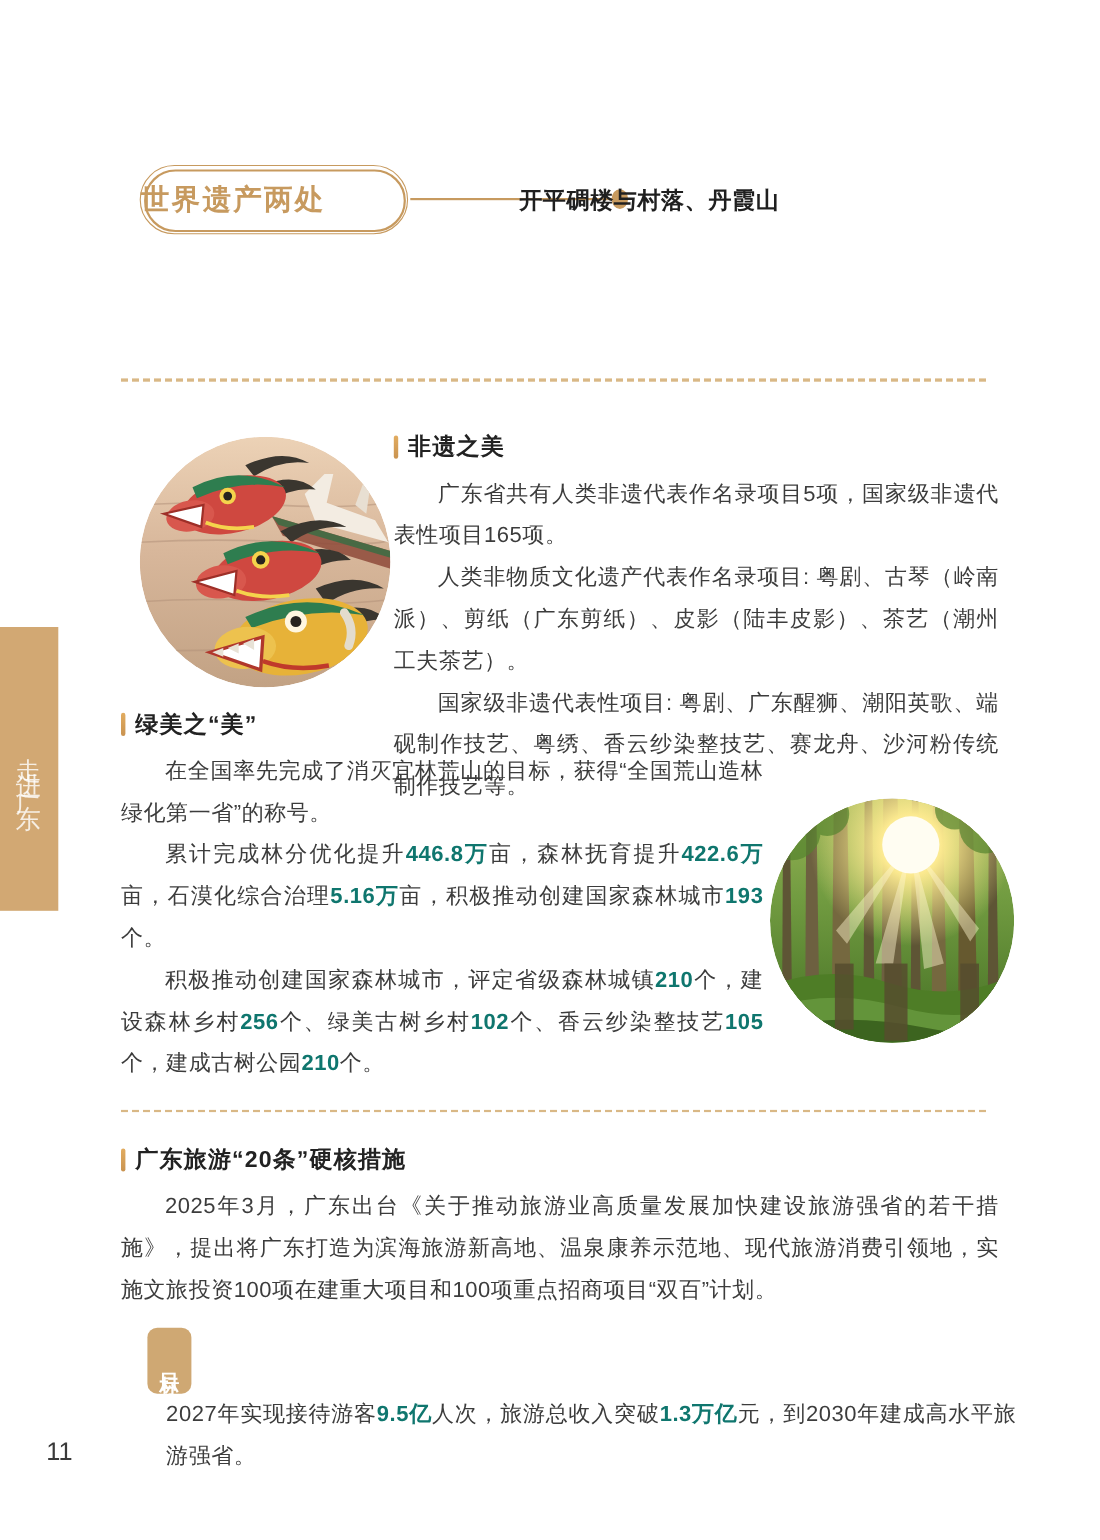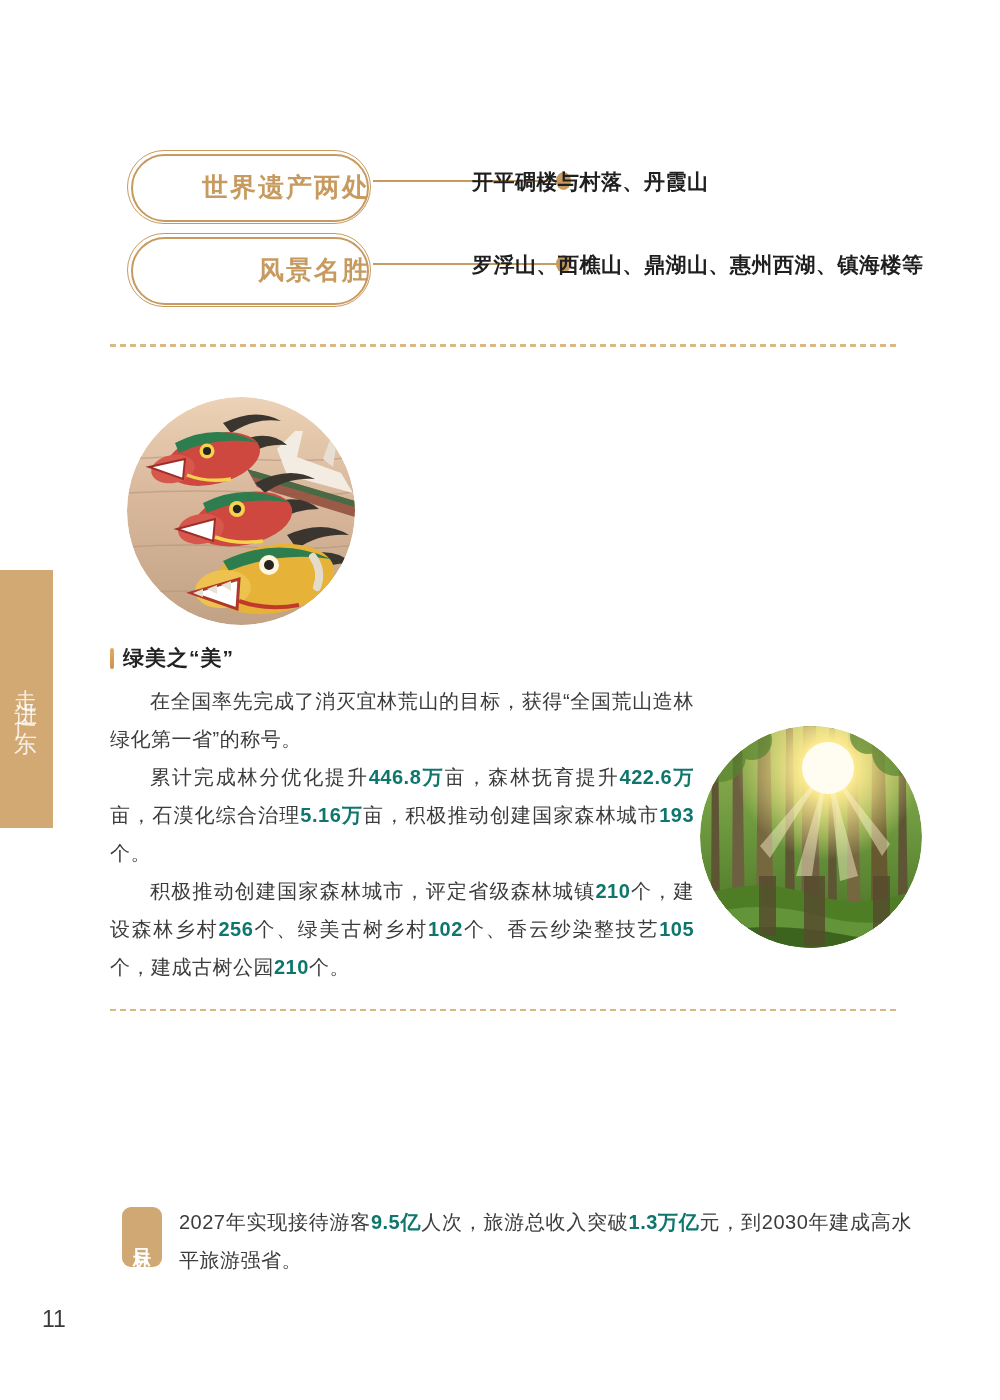--- a/index.html
+++ b/index.html
@@ -10,22 +10,22 @@
   .side-tab{position:absolute;left:0;top:570px;width:53px;height:258px;background:#d2a873;}
   .side-tab .vlabel{
     position:absolute;left:50%;top:50%;transform:translate(-50%,-50%);
     writing-mode:vertical-rl;text-orientation:upright;
     color:rgba(255,255,255,0.8);font-size:23px;letter-spacing:14px;font-weight:400;}
 
   
   .hero-item{position:absolute;left:127px;height:63px;}
   .hero-item.one{top:150px;}
   .hero-item.two{top:233px;}
-  .pill{position:relative;width:244px;height:74px;border:1.5px solid #c79a5f;border-radius:999px;
-        display:flex;align-items:center;justify-content:flex-end;box-sizing:border-box;}
+  .pill{position:relative;width:244px;height:63px;border:1.5px solid #c79a5f;border-radius:999px;
+        display:flex;align-items:center;justify-content:flex-start;box-sizing:border-box;}
   .pill::before{content:"";position:absolute;inset:2px;border:2.5px solid #c79a5f;border-radius:999px;
         transform:translate(1px,1px);}
   .pill-label{color:#c79a5f;font-size:26px;font-weight:700;letter-spacing:2px;position:relative;z-index:1;}
   .connector{position:absolute;left:246px;top:30px;width:198px;height:3px;}
   .connector .line{position:absolute;left:0;top:13px;width:185px;height:1.6px;background:#c79a5f;}
   .connector{top:17px;height:30px;}
   .connector .dot{position:absolute;right:0;top:5px;width:15px;height:18px;border-radius:50%;background:#c79a5f;}
   .hero-desc{position:absolute;left:345px;top:50%;transform:translateY(-50%);
         width:560px;color:#1f1f1f;font-size:21px;font-weight:700;white-space:nowrap;letter-spacing:0.5px;}
 
@@ -49,21 +49,21 @@
   .green-text{position:absolute;left:110px;top:644px;width:584px;}
   .tourism-text{position:absolute;left:110px;top:1040px;width:798px;}
 
   
   .img-circle{position:absolute;border-radius:50%;overflow:hidden;}
   .dragon-img{left:127px;top:397px;width:228px;height:228px;}
   .forest-img{left:700px;top:726px;width:222px;height:222px;}
   .img-circle svg{display:block;}
 
   
-  .goal-row{position:absolute;left:122px;top:1203px;width:790px;display:flex;}
+  .goal-row{position:absolute;left:134px;top:1203px;width:790px;display:flex;flex-direction:column;}
   .goal-badge{flex:0 0 auto;width:40px;height:60px;border-radius:9px;background:#cfa873;
         display:flex;align-items:center;justify-content:center;margin-top:4px;}
   .goal-badge .vword{writing-mode:vertical-rl;text-orientation:upright;color:#ffffff;
         font-size:18px;font-weight:700;letter-spacing:3px;}
   .goal-text{margin:0 0 0 17px;font-size:20px;line-height:38px;color:#3c3c3c;text-align:justify;letter-spacing:0.5px;}
 
   .page-number{position:absolute;left:42px;top:1306px;font-size:23px;color:#3a3a3a;}
 </style>
 </head>
 <body>
@@ -78,30 +78,20 @@
     <div class="pill">
       <span class="pill-label">世界遗产两处</span>
     </div>
     <div class="connector">
       <div class="line"></div>
       <div class="dot"></div>
     </div>
     <div class="hero-desc">开平碉楼与村落、丹霞山</div>
   </div>
 
-  <div class="hero-item two">
-    <div class="pill">
-      <span class="pill-label">风景名胜</span>
-    </div>
-    <div class="connector">
-      <div class="line"></div>
-      <div class="dot"></div>
-    </div>
-    <div class="hero-desc">罗浮山、西樵山、鼎湖山、惠州西湖、镇海楼等</div>
-  </div>
 
   <div class="divider top"></div>
 
   <div class="img-circle dragon-img">
     <svg width="228" height="228" viewBox="0 0 228 228">
       <defs>
         <linearGradient id="waterGrad" x1="0" y1="0" x2="0" y2="1">
           <stop offset="0" stop-color="#ecd2b6"></stop>
           <stop offset="0.45" stop-color="#d8b79b"></stop>
           <stop offset="1" stop-color="#c2a284"></stop>
@@ -159,20 +149,29 @@
           <path d="M66,196 l10,-4 l0,8 Z M80,192 l10,-4 l0,9 Z M94,188 l10,-4 l0,10 Z" fill="#e8e2d6"></path>
           <circle cx="142" cy="168" r="10" fill="#fff6e0"></circle>
           <circle cx="142" cy="168" r="5" fill="#27231f"></circle>
           <path d="M112,204 q28,10 60,4" stroke="#c0392b" stroke-width="4" fill="none"></path>
           <path d="M186,160 q10,14 4,30" stroke="#e3dccd" stroke-width="8" fill="none" stroke-linecap="round"></path>
         </g>
       </g>
     </svg>
   </div>
 
+  <div class="heritage-text">
+    <div class="sec-head">
+      <span class="sec-bar"></span>
+      <span class="sec-title">非遗之美</span>
+    </div>
+    <p class="para">广东省共有人类非遗代表作名录项目5项，国家级非遗代表性项目165项。</p>
+    <p class="para">人类非物质文化遗产代表作名录项目: 粤剧、古琴（岭南派）、剪纸（广东剪纸）、皮影（陆丰皮影）、茶艺（潮州工夫茶艺）。</p>
+    <p class="para">国家级非遗代表性项目: 粤剧、广东醒狮、潮阳英歌、端砚制作技艺、粤绣、香云纱染整技艺、赛龙舟、沙河粉传统制作技艺等。</p>
+  </div>
 
   <div class="green-text">
     <div class="sec-head">
       <span class="sec-bar"></span>
       <span class="sec-title">绿美之“美”</span>
     </div>
     <p class="para">在全国率先完成了消灭宜林荒山的目标，获得“全国荒山造林绿化第一省”的称号。</p>
     <p class="para"><span>累计完成林分优化提升</span><span class="num">446.8万</span><span>亩，森林抚育提升</span><span class="num">422.6万</span><span>亩，石漠化综合治理</span><span class="num">5.16万</span><span>亩，积极推动创建国家森林城市</span><span class="num">193</span><span>个。</span></p>
     <p class="para"><span>积极推动创建国家森林城市，评定省级森林城镇</span><span class="num">210</span><span>个，建设森林乡村</span><span class="num">256</span><span>个、绿美古树乡村</span><span class="num">102</span><span>个、香云纱染整技艺</span><span class="num">105</span><span>个，建成古树公园</span><span class="num">210</span><span>个。</span></p>
   </div>
@@ -233,20 +232,27 @@
           <rect x="104" y="150" width="21" height="70"></rect>
           <rect x="59" y="150" width="17" height="60"></rect>
           <rect x="173" y="150" width="17" height="62"></rect>
         </g>
       </g>
     </svg>
   </div>
 
   <div class="divider bottom"></div>
 
+  <div class="tourism-text">
+    <div class="sec-head">
+      <span class="sec-bar"></span>
+      <span class="sec-title">广东旅游“20条”硬核措施</span>
+    </div>
+    <p class="para">2025年3月，广东出台《关于推动旅游业高质量发展加快建设旅游强省的若干措施》，提出将广东打造为滨海旅游新高地、温泉康养示范地、现代旅游消费引领地，实施文旅投资100项在建重大项目和100项重点招商项目“双百”计划。</p>
+  </div>
 
   <div class="goal-row">
     <div class="goal-badge">
       <span class="vword">目标</span>
     </div>
     <p class="goal-text"><span>2027年实现接待游客</span><span class="num">9.5亿</span><span>人次，旅游总收入突破</span><span class="num">1.3万亿</span><span>元，到2030年建成高水平旅游强省。</span></p>
   </div>
 
   <div class="page-number">11</div>
 

